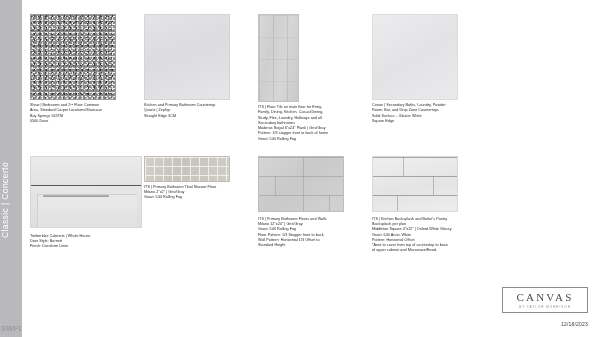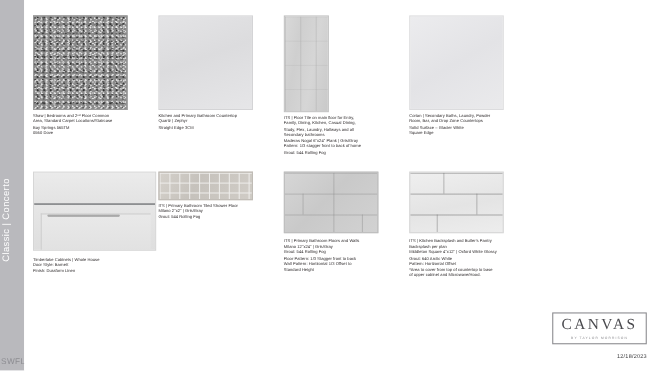--- a/index.html
+++ b/index.html
@@ -201,21 +201,21 @@
     bottom: 24px;
     width: 86px;
     text-align: center;
   }
   #brand-box {
     border: 0.7px solid #8c8c90;
     padding: 4px 2px 3px;
   }
   #brand-name {
     font-family: "Liberation Serif", serif;
-    font-size: 14px;
+    font-size: 11px;
     letter-spacing: 2.2px;
     color: #4a4a4e;
     line-height: 1;
   }
   #brand-sub {
     font-size: 3px;
     letter-spacing: 1px;
     color: #8a8a8e;
     margin-top: 2.5px;
   }

